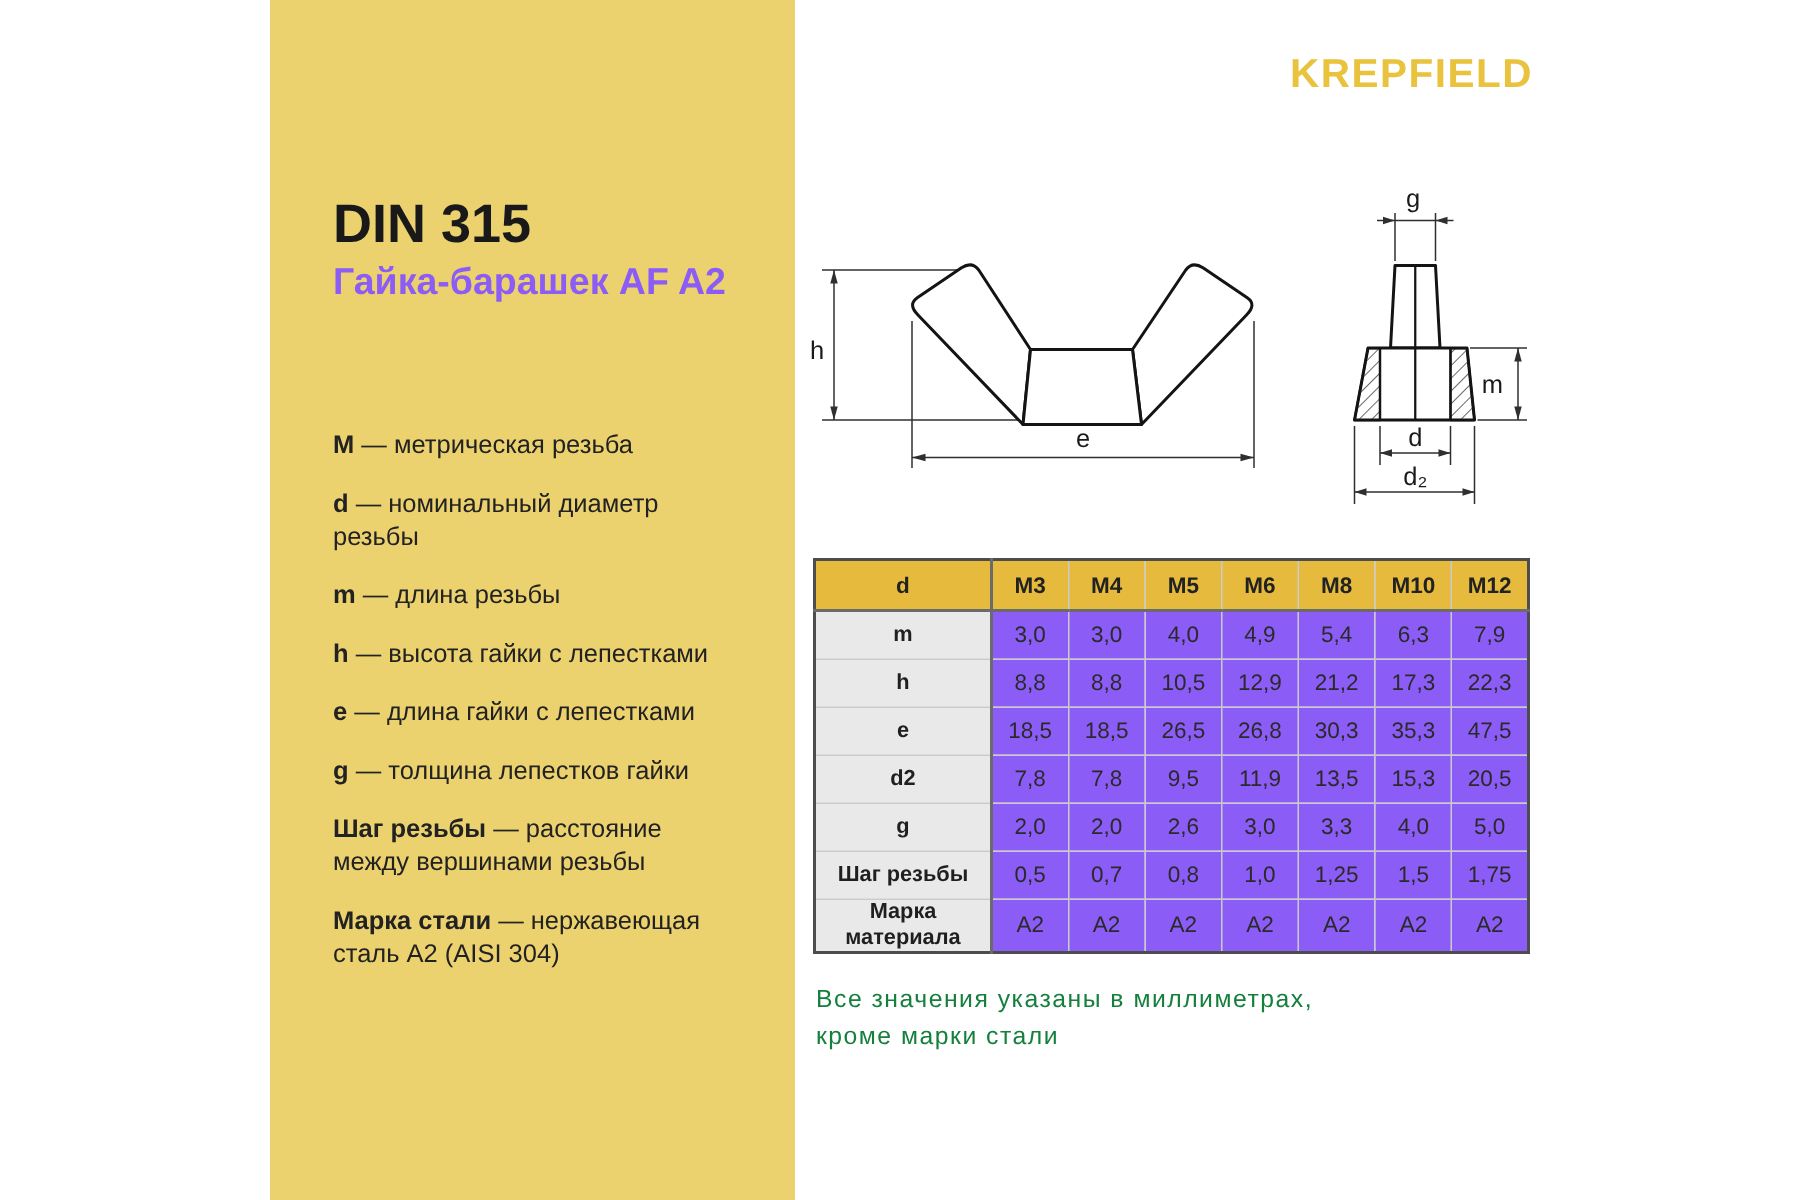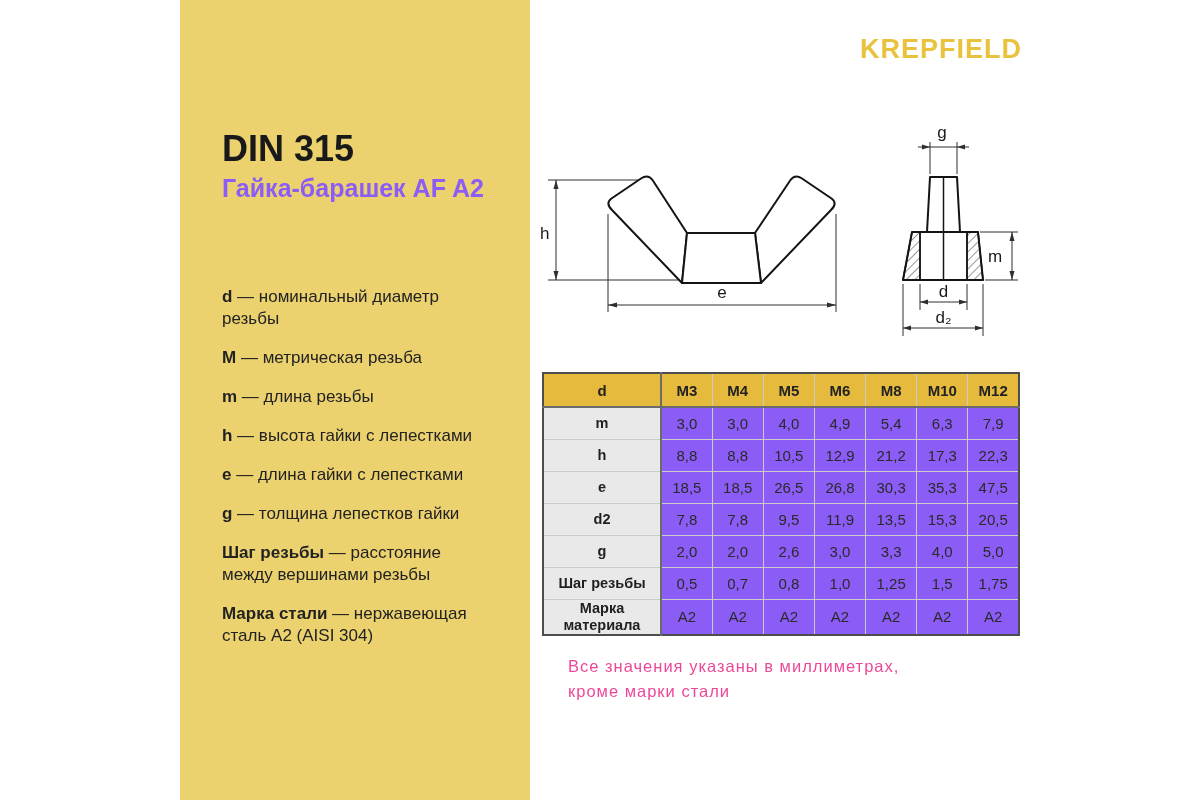--- a/index.html
+++ b/index.html
@@ -31,40 +31,40 @@
   .spec-table th,.spec-table td{border:1px solid #cbcbcb;text-align:center;vertical-align:middle;padding:0;}
   .spec-table thead tr{height:34px;}
   .spec-table tbody tr{height:32px;}
   .spec-table tbody tr:last-child{height:34px;}
   .spec-table th{background:#e6bb3d;font-weight:bold;color:#222;border-bottom:2px solid #6b6b6b;}
   .spec-table .row-label{background:#e9e9e9;font-weight:bold;border-right:2px solid #6b6b6b;
                          white-space:pre-line;font-size:14.5px;line-height:17px;}
   .spec-table th:first-child{border-right:2px solid #6b6b6b;}
   .spec-table td.val{color:#2a2a2a;background:#8b5cf6;}
   .col-label{width:118px;}
-  .footnote{position:absolute;left:568px;top:654px;font-size:16.5px;line-height:1.5;
-            color:#ec4899;letter-spacing:1px;white-space:pre-line;}
+  .footnote{position:absolute;left:544px;top:654px;font-size:16.5px;line-height:1.5;
+            color:#15803d;letter-spacing:1px;white-space:pre-line;}
 </style>
 </head>
 <body>
 
 <div class="yellow-panel"></div>
 
 <div class="logo">KREPFIELD</div>
 
 <div class="title-block">
   <h1 class="title-main">DIN 315</h1>
   <div class="title-sub">Гайка-барашек AF A2</div>
 </div>
 
 <div class="defs" id="defs-box">
+  <div class="def"><span class="def-term">M</span><span class="def-sep"> — </span><span class="def-desc">метрическая резьба</span></div>
+
   <div class="def"><span class="def-term">d</span><span class="def-sep"> — </span><span class="def-desc">номинальный диаметр
 резьбы</span></div>
-
-  <div class="def"><span class="def-term">M</span><span class="def-sep"> — </span><span class="def-desc">метрическая резьба</span></div>
 
   <div class="def"><span class="def-term">m</span><span class="def-sep"> — </span><span class="def-desc">длина резьбы</span></div>
 
   <div class="def"><span class="def-term">h</span><span class="def-sep"> — </span><span class="def-desc">высота гайки с лепестками</span></div>
 
   <div class="def"><span class="def-term">e</span><span class="def-sep"> — </span><span class="def-desc">длина гайки с лепестками</span></div>
 
 
   <div class="def"><span class="def-term">g</span><span class="def-sep"> — </span><span class="def-desc">толщина лепестков гайки</span></div>
 

